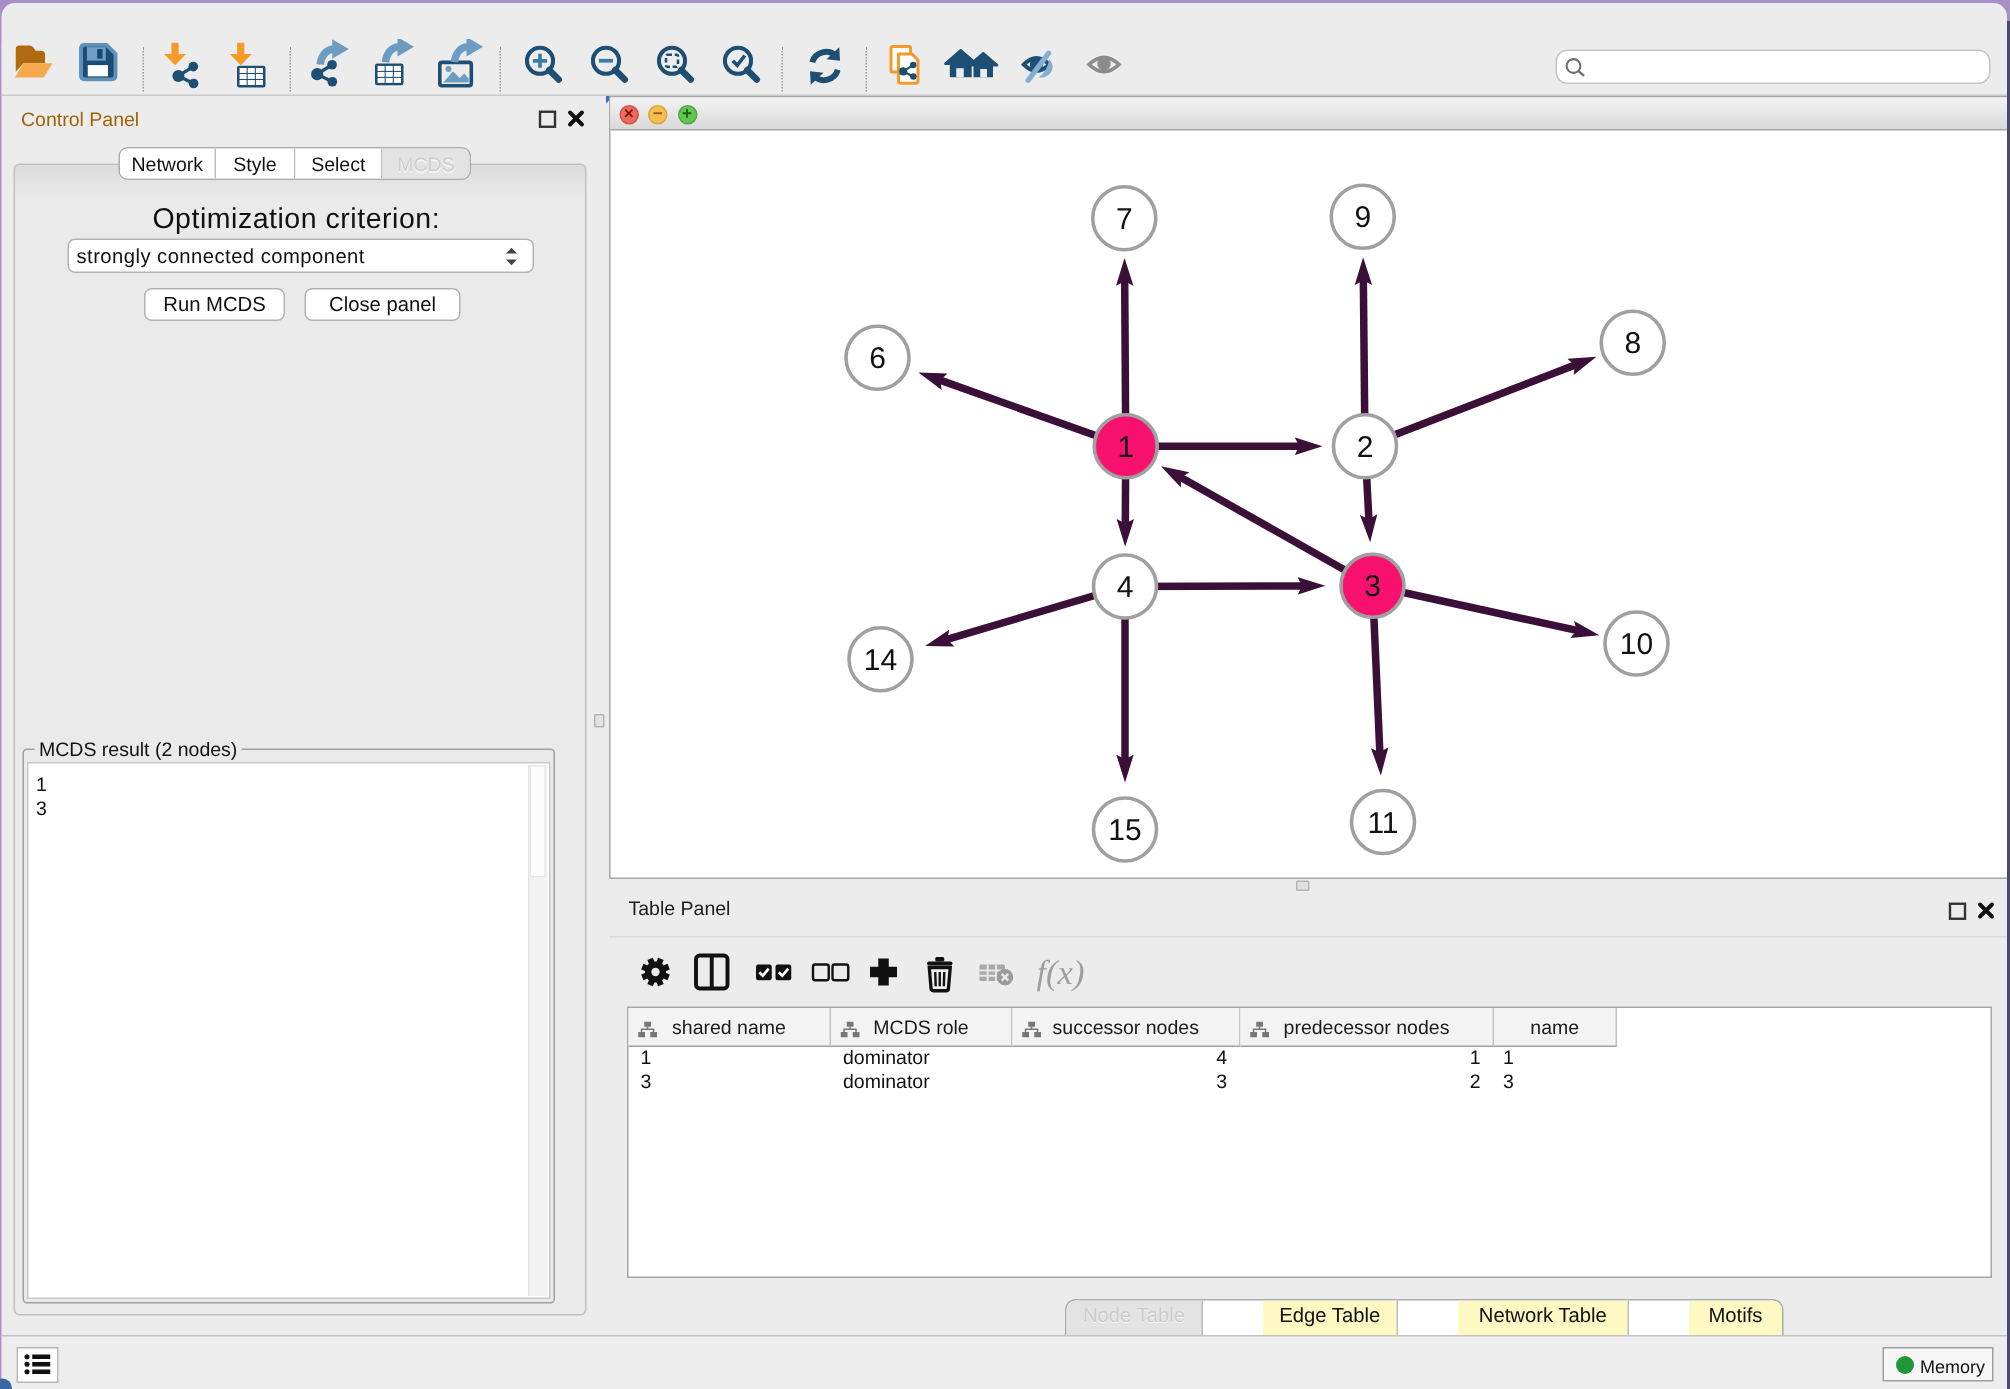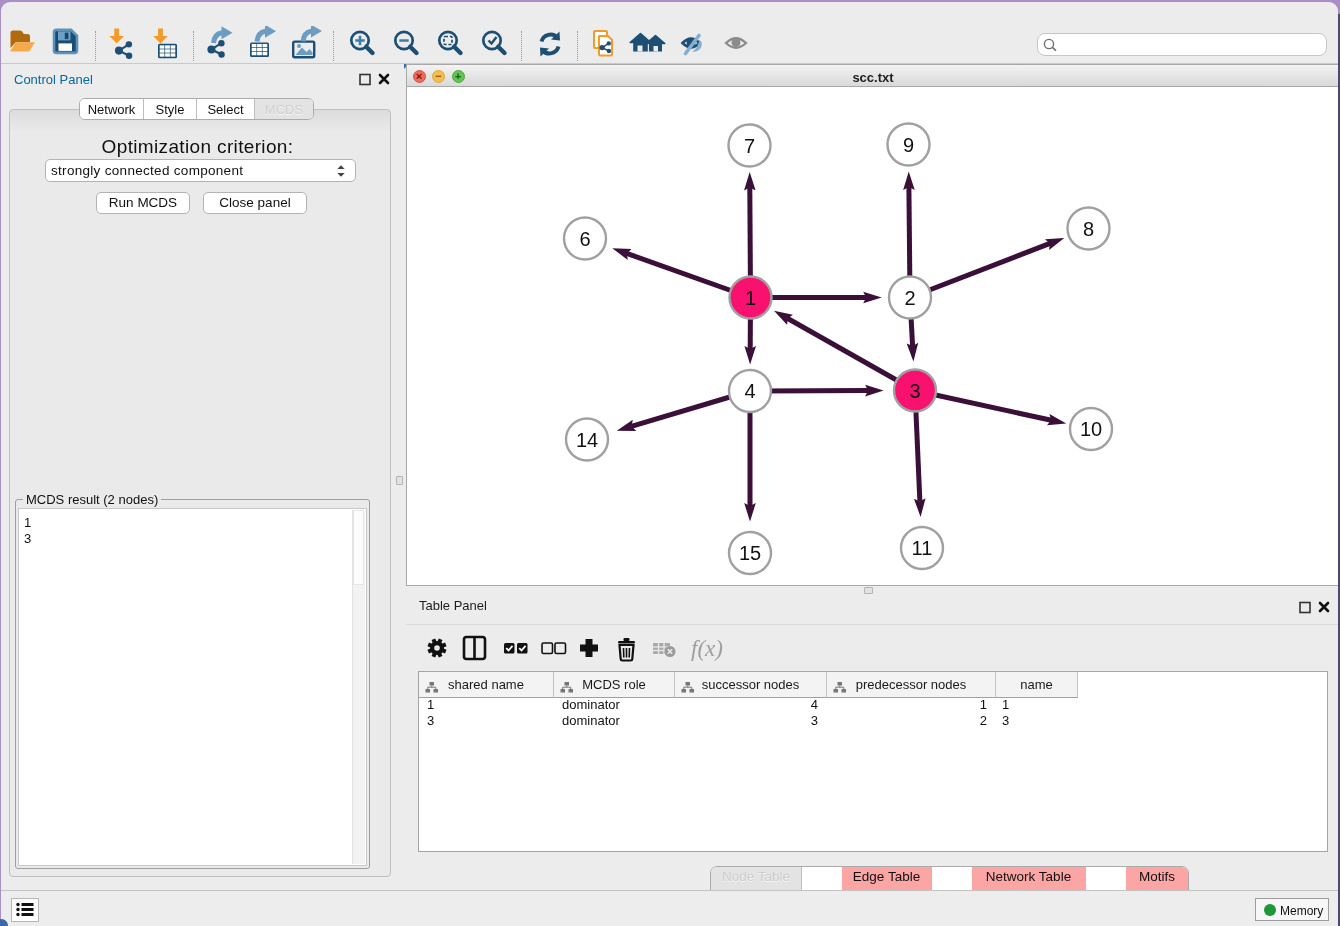--- a/index.html
+++ b/index.html
@@ -9,21 +9,21 @@
 .win { position:absolute; left:1px; right:2px; top:2px; bottom:0; background:#ececec; border-radius:9px 9px 0 0; overflow:hidden; }
 
 .titlebar { position:absolute; left:0; right:0; top:0; height:25px; background:#f6f6f6; border-bottom:1px solid #d8d8d8; }
 .tl { position:absolute; top:4px; width:12px; height:12px; border-radius:50%; background:#dcdcdc; border:1px solid #c3c3c3; }
 .title-txt { position:absolute; top:5px; left:0; right:0; text-align:center; font-size:13px; color:#9f9f9f; }
 
 .toolbar { position:absolute; left:0; right:0; top:26px; height:36px; background:#ececec; border-bottom:1px solid #c9c9c9; }
 .sep { position:absolute; top:3px; height:30px; width:0; border-left:1px dotted #9a9a9a; }
 .search { position:absolute; left:1036px; top:5px; width:290px; height:23px; background:#fff; border:1px solid #c6c6c6; border-radius:8px; }
 
-.cp-head { position:absolute; left:13px; top:70px; font-size:13px; color:#0369a1; }
+.cp-head { position:absolute; left:13px; top:70px; font-size:13px; color:#a16207; }
 .tabs { position:absolute; left:78px; top:96px; height:22px; display:flex; border:1px solid #acacac; border-radius:6px; overflow:hidden; background:#fff; }
 .tab { font-size:13px; color:#111; padding:3px 0 0 0; text-align:center; border-right:1px solid #bdbdbd; background:#fff; }
 .tab.last { border-right:none; }
 .tab.dis { background:#e3e3e3; color:#cfcfcf; text-shadow:0 1px 0 #f5f5f5; }
 .cpbox { position:absolute; left:8px; top:107px; width:382px; height:768px; border:1px solid #bfbfbf; border-radius:4px; background:linear-gradient(#dcdcdc, #eaeaea 22px, #eaeaea); }
 .optlabel { position:absolute; left:0; top:134px; width:393px; text-align:center; font-size:19px; letter-spacing:0.35px; color:#111; }
 .combo { position:absolute; left:44px; top:157px; width:311px; height:23px; background:#fff; border:1px solid #b3b3b3; border-radius:5px; font-size:13.5px; letter-spacing:0.3px; color:#111; line-height:21px; padding-left:5px; }
 .btn { position:absolute; height:22px; background:#fff; border:1px solid #b3b3b3; border-radius:5px; font-size:13.5px; color:#111; text-align:center; line-height:20px; }
 .group { position:absolute; left:14px; top:497px; width:355px; height:370px; border:1px solid #9f9f9f; border-radius:3px; }
 .group-title { position:absolute; left:7px; top:-8px; background:#eaeaea; padding:0 3px; font-size:13px; color:#111; }
@@ -39,21 +39,21 @@
 .nt-txt { position:absolute; left:0; right:0; top:5px; text-align:center; font-size:13px; font-weight:bold; color:#222; }
 .mac { position:absolute; top:4.8px; width:13px; height:13px; border-radius:50%; font-size:11.5px; line-height:11.5px; text-align:center; font-weight:bold; }
 
 .tp { position:absolute; left:405px; top:592px; width:934px; height:301px; background:#ececec; }
 .tp-head { position:absolute; left:13px; top:4px; font-size:13px; color:#1d1d1d; }
 .tptool { position:absolute; left:0; right:0; top:30px; height:37px; border-top:1px solid #dcdcdc; }
 .tbl { position:absolute; left:12px; top:77px; width:910px; height:181px; background:#fff; border:1px solid #a5a5a5; }
 .th { position:absolute; top:0; height:26px; background:#f3f3f3; border-right:1px solid #c3c3c3; border-bottom:1px solid #a0a0a0; font-size:13px; color:#1a1a1a; text-align:center; line-height:25px; }
 .td { position:absolute; font-size:13px; color:#111; height:16px; line-height:16px; }
 .btabs { position:absolute; left:304px; top:272px; height:31px; display:flex; border:1px solid #ababab; border-radius:7px; overflow:hidden; background:#fff;gap:40px; }
-.btab { font-size:13.5px; color:#111; text-align:center; padding-top:2px; border-right:1px solid #bdbdbd; background:#fca5a5; }
+.btab { font-size:13.5px; color:#111; text-align:center; padding-top:2px; border-right:1px solid #bdbdbd; background:#fef9c3; }
 .btab.last { border-right:none; }
 .btab.dis { background:#e3e3e3; color:#ccc; text-shadow:0 1px 0 #f7f7f7; }
 
 .status { position:absolute; left:0; right:0; bottom:0; height:36px; background:#ededed; border-top:1px solid #c3c3c3; }
 .listbtn { position:absolute; left:10px; top:7px; width:28px; height:24px; background:#fdfdfd; border:1px solid #b7b7b7; }
 .membtn { position:absolute; right:9px; top:7px; width:74px; height:23px; background:#f7f7f7; border:1px solid #9d9d9d; font-size:12px; color:#111; }
 </style>
 </head>
 <body>
 <div class="win">
@@ -105,21 +105,20 @@
     </div>
   </div>
   <div class="vhandle"></div>
   <div style="position:absolute;left:403px;top:62px;width:0;height:0;border-top:5px solid #2f6fc4;border-right:5px solid transparent;"></div>
 
   <div class="netwin">
     <div class="nettitle">
       <div class="mac" style="left:5.7px;background:#ee6a5e;border:1px solid #d35245;color:#7c1408;">×</div>
       <div class="mac" style="left:25px;background:#f5bf4f;border:1px solid #dda63a;color:#90591a;">−</div>
       <div class="mac" style="left:44.5px;background:#61c554;border:1px solid #51a73f;color:#1d6211;">+</div>
-      <div class="nt-txt">scc.txt</div>
     </div>
   </div>
   <svg id="graph" class="abs" style="left:405px;top:86px;" width="932" height="500" viewBox="0 0 932 500">
 <defs>
         <marker id="arr" markerUnits="userSpaceOnUse" markerWidth="20" markerHeight="14" refX="3.2" refY="6.2" orient="auto">
           <path d="M0,0.4 L18.5,6.2 L0,12 L3,6.2 Z" fill="#3a0f38"></path>
         </marker>
       </defs>
 <line x1="344.5" y1="209.5" x2="343.8" y2="99.3" stroke="#3a0f38" stroke-width="5" marker-end="url(#arr)"></line>
 <line x1="344.5" y1="209.5" x2="220.7" y2="165.4" stroke="#3a0f38" stroke-width="5" marker-end="url(#arr)"></line>

